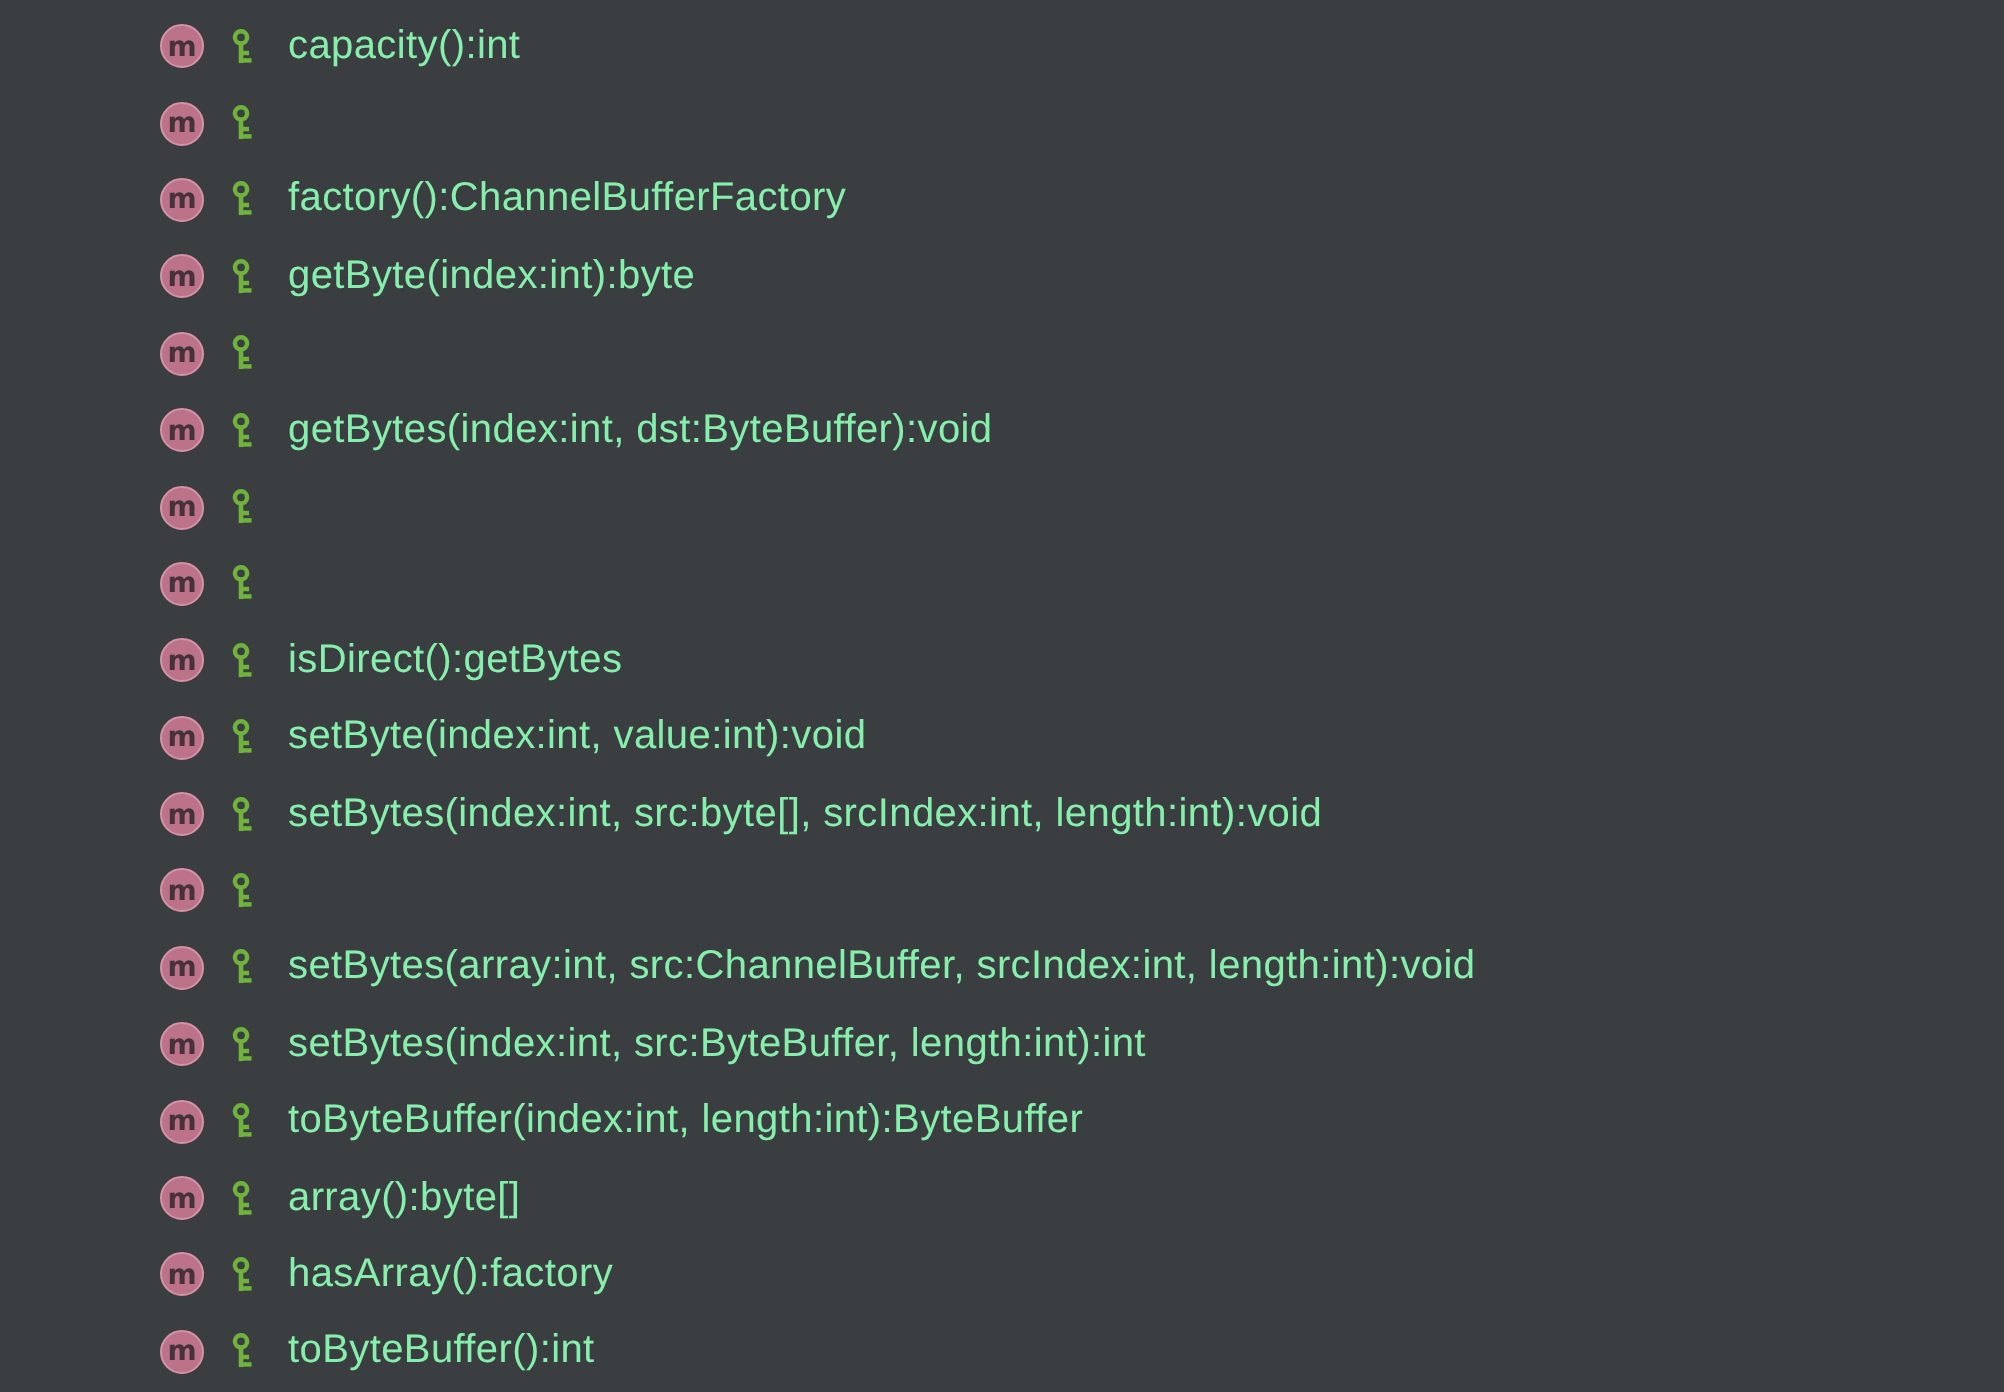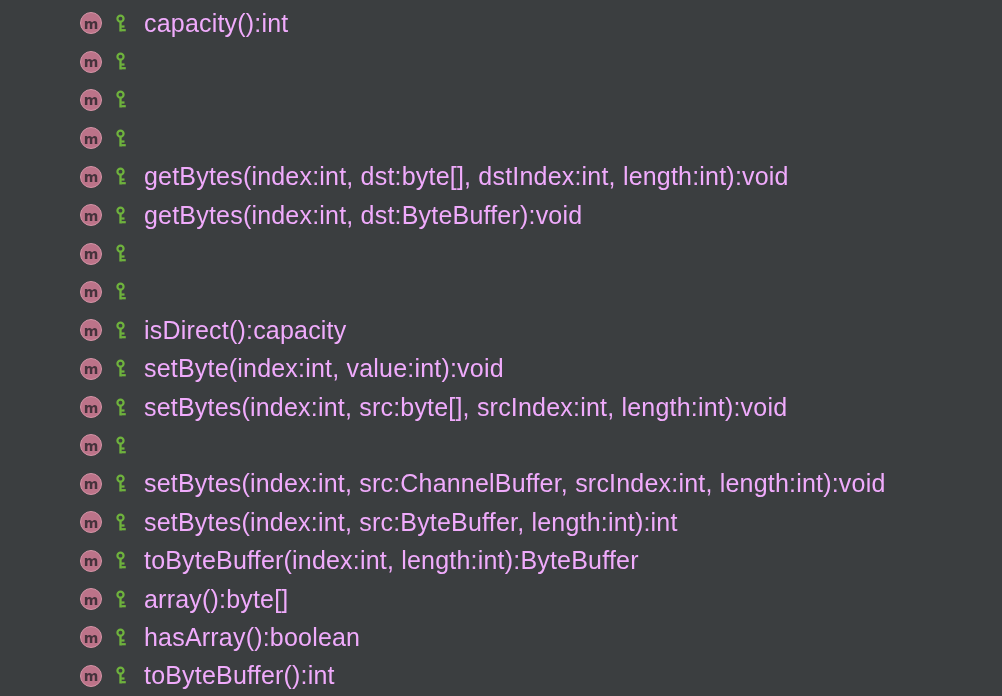--- a/index.html
+++ b/index.html
@@ -45,22 +45,22 @@
     width: 18px;
     height: 20px;
     margin-left: 9px;
     margin-right: 15px;
     flex: 0 0 auto;
     display: flex;
     align-items: center;
     justify-content: center;
   }
   .signature {
-    color: #f0abfc;
-    font-size: 25px;
+    color: #86efac;
+    font-size: 20px;
     letter-spacing: 0.2px;
     white-space: nowrap;
   }
 </style>
 </head>
 <body>
 
 <div class="member-list">
   <div class="row">
     <span class="method-icon">
@@ -96,49 +96,50 @@
       <span class="m-glyph">m</span>
     </span>
     <span class="key-icon">
       <svg viewBox="0 0 16 18" width="17" height="19" aria-hidden="true">
         <circle cx="8" cy="4.4" r="2.9" fill="none" stroke="#6fb33d" stroke-width="2.1"></circle>
         <rect x="6.9" y="7" width="2.2" height="9.6" fill="#6fb33d"></rect>
         <rect x="8.6" y="10.8" width="3.2" height="2.1" fill="#6fb33d"></rect>
         <rect x="8.6" y="14.3" width="4.4" height="2.1" fill="#6fb33d"></rect>
       </svg>
     </span>
-  </div>
-
-  <div class="row">
-    <span class="method-icon">
-      <span class="m-glyph">m</span>
-    </span>
-    <span class="key-icon">
-      <svg viewBox="0 0 16 18" width="17" height="19" aria-hidden="true">
-        <circle cx="8" cy="4.4" r="2.9" fill="none" stroke="#6fb33d" stroke-width="2.1"></circle>
-        <rect x="6.9" y="7" width="2.2" height="9.6" fill="#6fb33d"></rect>
-        <rect x="8.6" y="10.8" width="3.2" height="2.1" fill="#6fb33d"></rect>
-        <rect x="8.6" y="14.3" width="4.4" height="2.1" fill="#6fb33d"></rect>
-      </svg>
-    </span>
-  </div>
-
-  <div class="row">
-    <span class="method-icon">
-      <span class="m-glyph">m</span>
-    </span>
-    <span class="key-icon">
-      <svg viewBox="0 0 16 18" width="17" height="19" aria-hidden="true">
-        <circle cx="8" cy="4.4" r="2.9" fill="none" stroke="#6fb33d" stroke-width="2.1"></circle>
-        <rect x="6.9" y="7" width="2.2" height="9.6" fill="#6fb33d"></rect>
-        <rect x="8.6" y="10.8" width="3.2" height="2.1" fill="#6fb33d"></rect>
-        <rect x="8.6" y="14.3" width="4.4" height="2.1" fill="#6fb33d"></rect>
-      </svg>
-    </span>
-    <span class="signature">getBytes(index:int, dst:byte[], dstIndex:int, length:int):void</span>
+    <span class="signature">factory():ChannelBufferFactory</span>
+  </div>
+
+  <div class="row">
+    <span class="method-icon">
+      <span class="m-glyph">m</span>
+    </span>
+    <span class="key-icon">
+      <svg viewBox="0 0 16 18" width="17" height="19" aria-hidden="true">
+        <circle cx="8" cy="4.4" r="2.9" fill="none" stroke="#6fb33d" stroke-width="2.1"></circle>
+        <rect x="6.9" y="7" width="2.2" height="9.6" fill="#6fb33d"></rect>
+        <rect x="8.6" y="10.8" width="3.2" height="2.1" fill="#6fb33d"></rect>
+        <rect x="8.6" y="14.3" width="4.4" height="2.1" fill="#6fb33d"></rect>
+      </svg>
+    </span>
+    <span class="signature">getByte(index:int):byte</span>
+  </div>
+
+  <div class="row">
+    <span class="method-icon">
+      <span class="m-glyph">m</span>
+    </span>
+    <span class="key-icon">
+      <svg viewBox="0 0 16 18" width="17" height="19" aria-hidden="true">
+        <circle cx="8" cy="4.4" r="2.9" fill="none" stroke="#6fb33d" stroke-width="2.1"></circle>
+        <rect x="6.9" y="7" width="2.2" height="9.6" fill="#6fb33d"></rect>
+        <rect x="8.6" y="10.8" width="3.2" height="2.1" fill="#6fb33d"></rect>
+        <rect x="8.6" y="14.3" width="4.4" height="2.1" fill="#6fb33d"></rect>
+      </svg>
+    </span>
   </div>
 
   <div class="row">
     <span class="method-icon">
       <span class="m-glyph">m</span>
     </span>
     <span class="key-icon">
       <svg viewBox="0 0 16 18" width="17" height="19" aria-hidden="true">
         <circle cx="8" cy="4.4" r="2.9" fill="none" stroke="#6fb33d" stroke-width="2.1"></circle>
         <rect x="6.9" y="7" width="2.2" height="9.6" fill="#6fb33d"></rect>
@@ -182,21 +183,21 @@
       <span class="m-glyph">m</span>
     </span>
     <span class="key-icon">
       <svg viewBox="0 0 16 18" width="17" height="19" aria-hidden="true">
         <circle cx="8" cy="4.4" r="2.9" fill="none" stroke="#6fb33d" stroke-width="2.1"></circle>
         <rect x="6.9" y="7" width="2.2" height="9.6" fill="#6fb33d"></rect>
         <rect x="8.6" y="10.8" width="3.2" height="2.1" fill="#6fb33d"></rect>
         <rect x="8.6" y="14.3" width="4.4" height="2.1" fill="#6fb33d"></rect>
       </svg>
     </span>
-    <span class="signature">isDirect():capacity</span>
+    <span class="signature">isDirect():getBytes</span>
   </div>
 
   <div class="row">
     <span class="method-icon">
       <span class="m-glyph">m</span>
     </span>
     <span class="key-icon">
       <svg viewBox="0 0 16 18" width="17" height="19" aria-hidden="true">
         <circle cx="8" cy="4.4" r="2.9" fill="none" stroke="#6fb33d" stroke-width="2.1"></circle>
         <rect x="6.9" y="7" width="2.2" height="9.6" fill="#6fb33d"></rect>
@@ -241,21 +242,21 @@
       <span class="m-glyph">m</span>
     </span>
     <span class="key-icon">
       <svg viewBox="0 0 16 18" width="17" height="19" aria-hidden="true">
         <circle cx="8" cy="4.4" r="2.9" fill="none" stroke="#6fb33d" stroke-width="2.1"></circle>
         <rect x="6.9" y="7" width="2.2" height="9.6" fill="#6fb33d"></rect>
         <rect x="8.6" y="10.8" width="3.2" height="2.1" fill="#6fb33d"></rect>
         <rect x="8.6" y="14.3" width="4.4" height="2.1" fill="#6fb33d"></rect>
       </svg>
     </span>
-    <span class="signature">setBytes(index:int, src:ChannelBuffer, srcIndex:int, length:int):void</span>
+    <span class="signature">setBytes(array:int, src:ChannelBuffer, srcIndex:int, length:int):void</span>
   </div>
 
   <div class="row">
     <span class="method-icon">
       <span class="m-glyph">m</span>
     </span>
     <span class="key-icon">
       <svg viewBox="0 0 16 18" width="17" height="19" aria-hidden="true">
         <circle cx="8" cy="4.4" r="2.9" fill="none" stroke="#6fb33d" stroke-width="2.1"></circle>
         <rect x="6.9" y="7" width="2.2" height="9.6" fill="#6fb33d"></rect>
@@ -301,21 +302,21 @@
       <span class="m-glyph">m</span>
     </span>
     <span class="key-icon">
       <svg viewBox="0 0 16 18" width="17" height="19" aria-hidden="true">
         <circle cx="8" cy="4.4" r="2.9" fill="none" stroke="#6fb33d" stroke-width="2.1"></circle>
         <rect x="6.9" y="7" width="2.2" height="9.6" fill="#6fb33d"></rect>
         <rect x="8.6" y="10.8" width="3.2" height="2.1" fill="#6fb33d"></rect>
         <rect x="8.6" y="14.3" width="4.4" height="2.1" fill="#6fb33d"></rect>
       </svg>
     </span>
-    <span class="signature">hasArray():boolean</span>
+    <span class="signature">hasArray():factory</span>
   </div>
 
   <div class="row">
     <span class="method-icon">
       <span class="m-glyph">m</span>
     </span>
     <span class="key-icon">
       <svg viewBox="0 0 16 18" width="17" height="19" aria-hidden="true">
         <circle cx="8" cy="4.4" r="2.9" fill="none" stroke="#6fb33d" stroke-width="2.1"></circle>
         <rect x="6.9" y="7" width="2.2" height="9.6" fill="#6fb33d"></rect>

